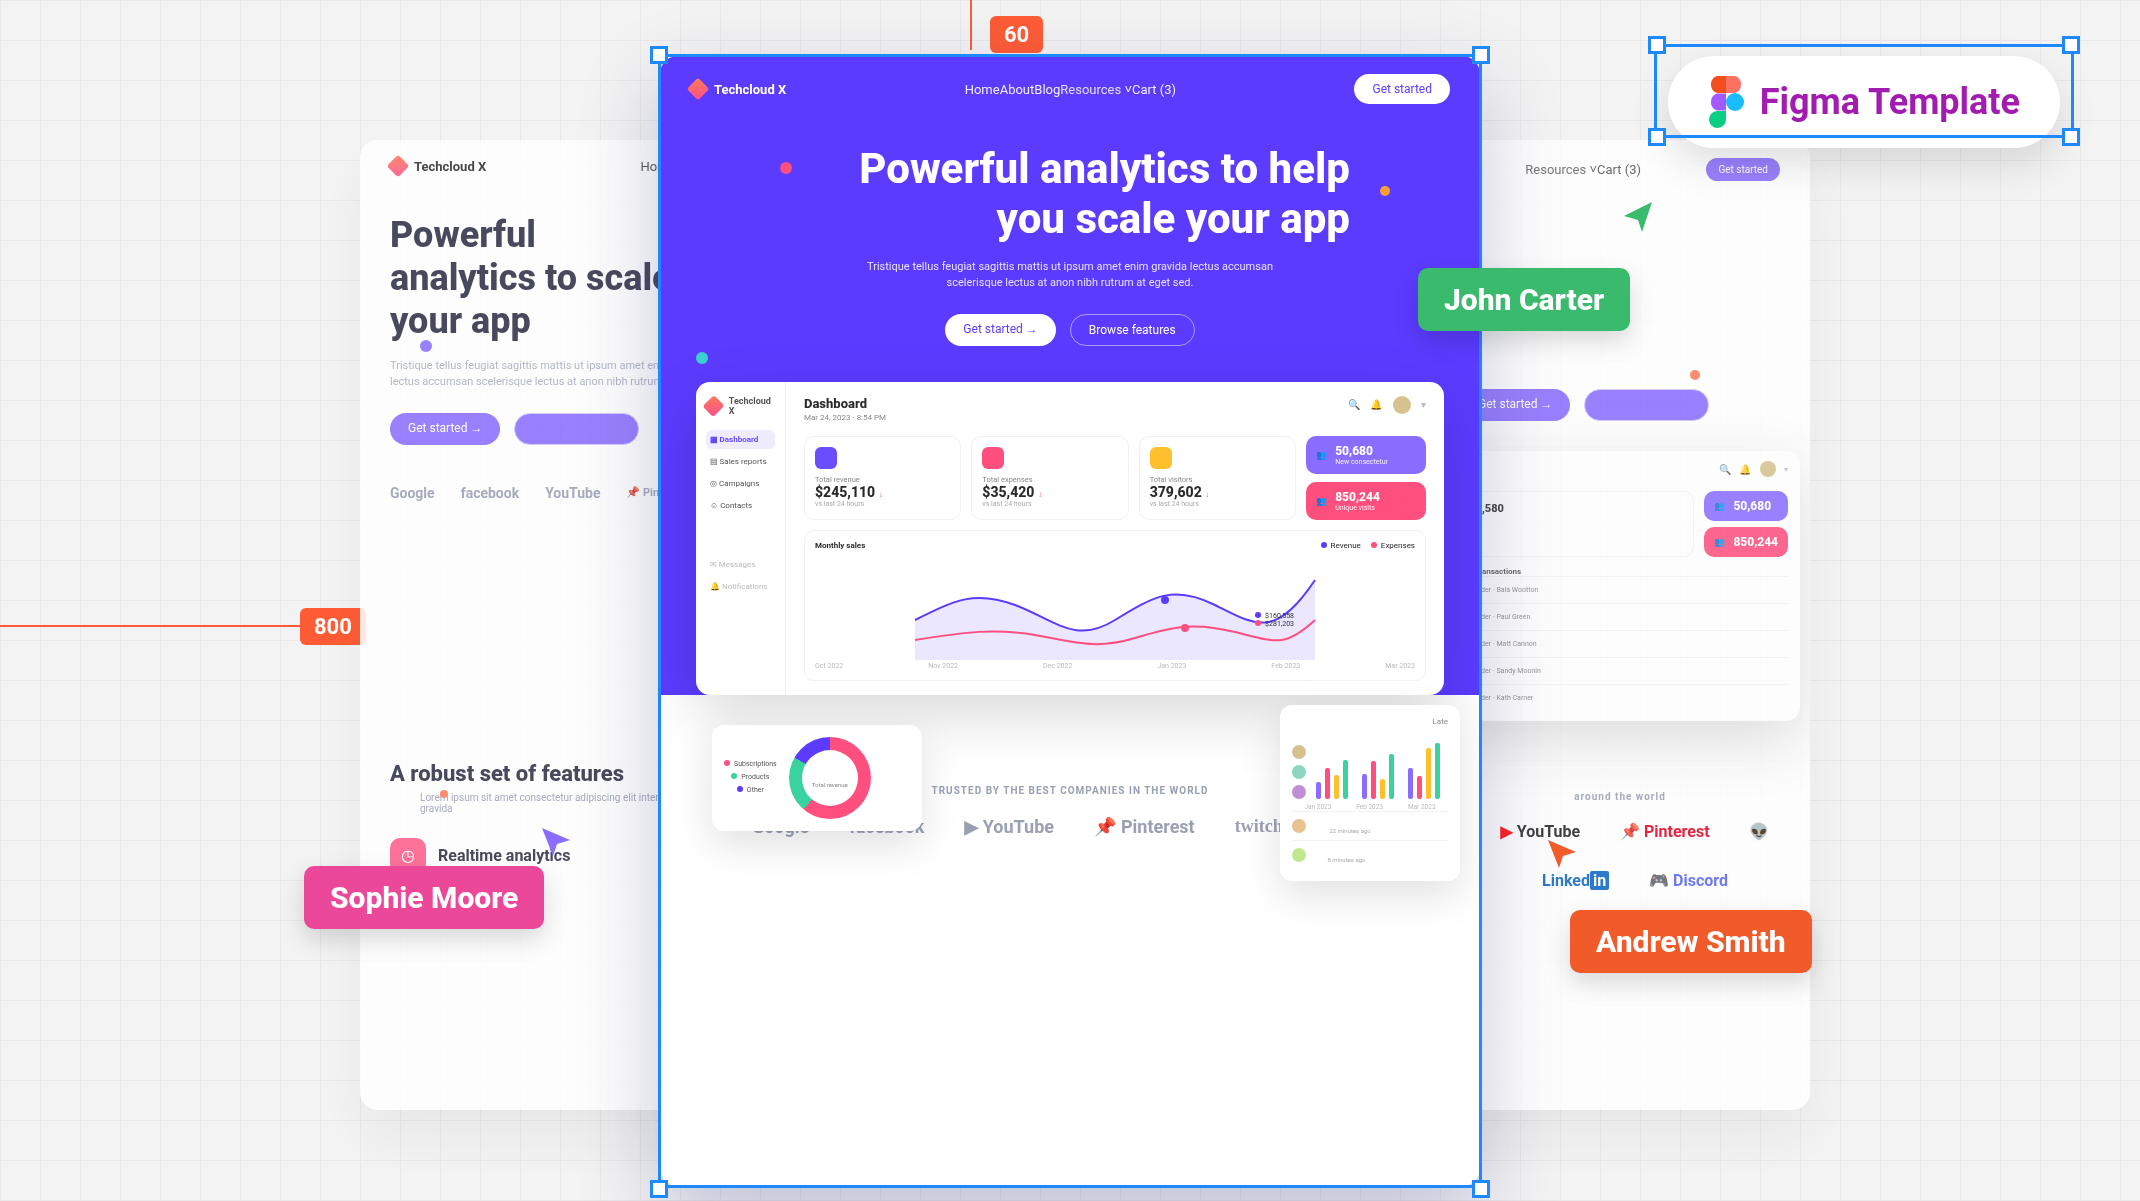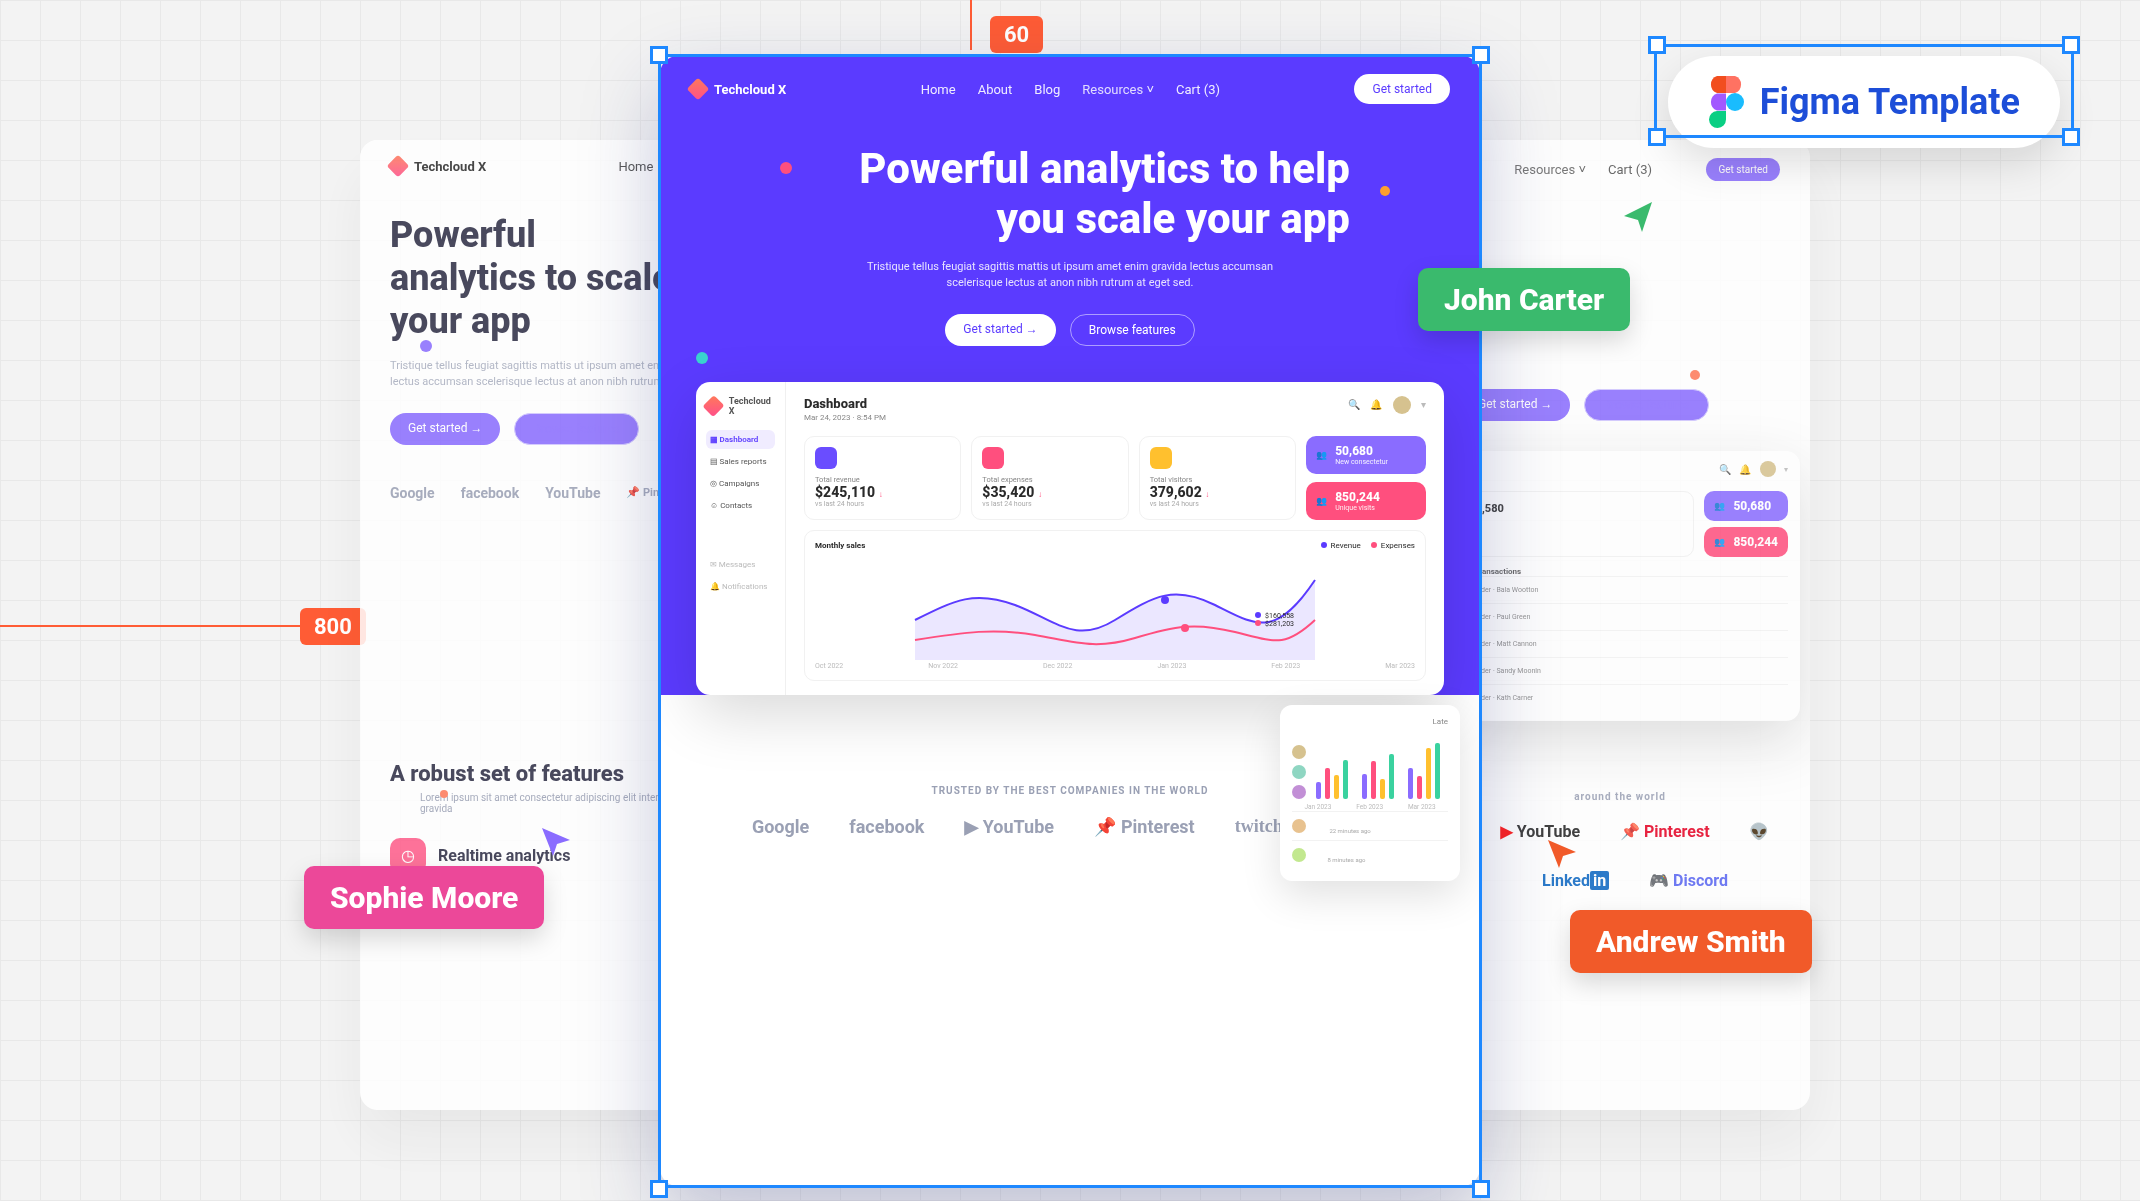--- a/index.html
+++ b/index.html
@@ -33,34 +33,34 @@
 .cursor-tag {
   position:absolute; font-weight:800; font-size:30px; color:#fff;
   padding:14px 26px; border-radius:10px;
   box-shadow:0 10px 24px rgba(0,0,0,.15);
 }
 .cursor-arrow { position:absolute; }
 .chip {
   position:absolute; background:#fff; border-radius:60px;
   box-shadow:0 16px 40px rgba(0,0,0,.12);
   display:flex; align-items:center; gap:16px;
-  padding:20px 40px; font-size:36px; font-weight:700; color:#1d4ed8;
+  padding:20px 40px; font-size:36px; font-weight:700; color:#a21caf;
 }
 
 
 .frame { position:absolute; border-radius:18px; overflow:hidden; background:#fff; }
 .frame.side { box-shadow:0 30px 60px rgba(0,0,0,.06); }
 .frame.center { box-shadow:0 30px 80px rgba(30,40,120,.25); }
 
 
 .hero { background:#5b3bff; color:#fff; text-align:center; position:relative; }
 .topbar { display:flex; align-items:center; justify-content:space-between; padding:18px 30px; font-size:13px; }
 .brand { display:flex; align-items:center; gap:8px; font-weight:700; }
 .brand-cube { width:16px; height:16px; background:linear-gradient(135deg,#ff7a59,#ff4f8b); border-radius:3px; transform:rotate(45deg); }
-.navlinks { display:flex; gap:22px; }
+.navlinks { display:flex; }
 .navlinks span { opacity:.9; }
 .btn-pill { background:#fff; color:#5b3bff; font-weight:400; border-radius:40px; padding:8px 18px; font-size:12px; }
 .btn-pill.outline { background:transparent; border:1px solid rgba(255,255,255,.5); color:#fff; }
 .hero h1 { font-size:42px; font-weight:800; line-height:1.2; margin:22px auto 14px; max-width:560px;text-align:right; }
 .hero p { font-size:11px; opacity:.85; max-width:460px; margin:0 auto 22px; line-height:1.5; }
 .hero .ctas { display:flex; gap:14px; justify-content:center; }
 .decor-dot { position:absolute; width:12px; height:12px; border-radius:50%; }
 .dashboard { background:#fff; border-radius:14px; margin:36px 36px 0; box-shadow:0 20px 60px rgba(0,0,0,.15); text-align:left; color:#2a2a2a; min-height:300px; position:relative; display:flex; }
 .dash-side { width:90px; padding:14px 10px; border-right:1px solid #f0f0f0; font-size:8px; color:#555; }
 .dash-side .brand { font-size:9px; margin-bottom:14px; }
@@ -353,20 +353,35 @@
             <span>Nov 2022</span>
             <span>Dec 2022</span>
             <span>Jan 2023</span>
             <span>Feb 2023</span>
             <span>Mar 2023</span>
           </div>
         </div>
       </div>
     </div>
 
+    <div class="float-card" style="left:52px;bottom:-136px;width:210px;z-index:5">
+      <div style="display:flex;gap:12px;align-items:center">
+        <div style="font-size:7px;line-height:1.9;color:#555">
+          <div><span class="legend-dot" style="background:#ff4f7e;margin-left:0"></span><span>Subscriptions</span></div>
+          <div><span class="legend-dot" style="background:#3ad29f;margin-left:0"></span><span>Products</span></div>
+          <div><span class="legend-dot" style="background:#5b3bff;margin-left:0"></span><span>Other</span></div>
+        </div>
+        <div class="donut">
+          <div class="hole">
+            <div style="font-weight:800;font-size:11px">$245,110</div>
+            <div style="font-size:6px;color:#888">Total revenue</div>
+          </div>
+        </div>
+      </div>
+    </div>
 
     <div class="float-card" style="right:20px;bottom:-186px;width:180px;z-index:5">
       <div style="text-align:right;color:#888;font-size:8px">Late</div>
       <b>Monthly sales</b>
       <div style="display:flex;gap:10px;margin-top:8px;align-items:flex-end">
         <div style="display:flex;flex-direction:column;gap:6px">
           <span class="avatar-sm" style="background:#d6c28f"></span>
           <span class="avatar-sm" style="background:#8fd6c2"></span>
           <span class="avatar-sm" style="background:#c28fd6"></span>
         </div>

